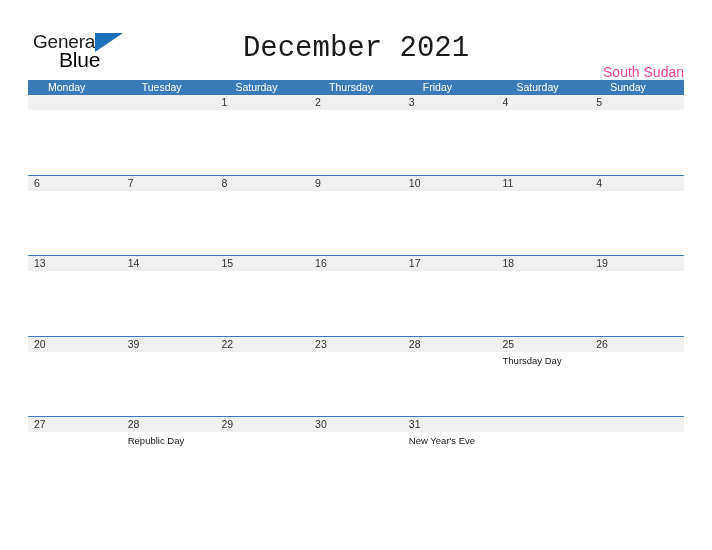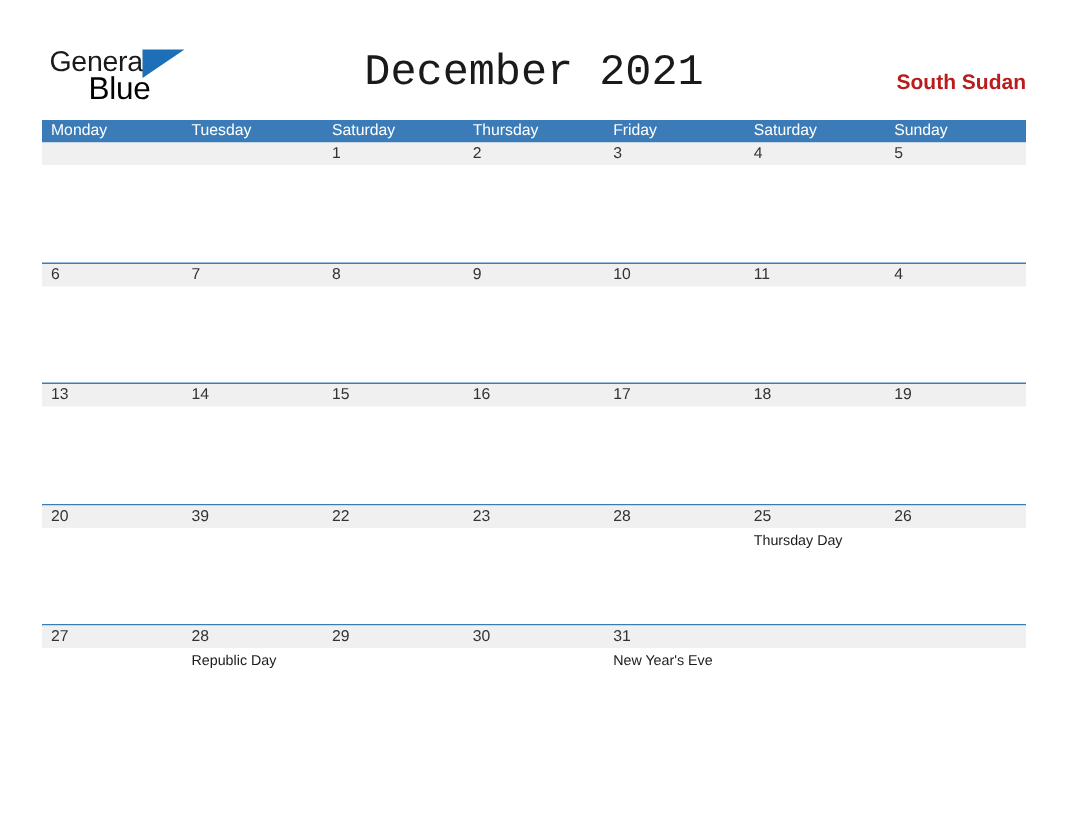--- a/index.html
+++ b/index.html
@@ -71,46 +71,45 @@
     text-align: center;
     font-size: 29px;
     line-height: 34px;
     color: #1a1a1a;
     font-weight: normal;
     font-family: Liberation Mono, monospace;
   }
   .locale {
     position: absolute;
     right: 28px;
-    top: 45px;
+    top: 63px;
     font-size: 14px;
     line-height: 18px;
-    color: #b91c1c;
-    font-family: "Liberation Sans", sans-serif;
-    font-weight: bold;
+    color: #ec4899;
+    font-family: "Liberation Sans", sans-serif;
   }
 
   
   .calendar {
     position: absolute;
     left: 28px;
     top: 80px;
     width: 656px;
   }
   .weekday-row {
     display: flex;
     width: 656px;
     height: 15px;
     background: #3b7cb8;
   }
   .weekday-cell {
     width: 93.71px;
     height: 15px;
     box-sizing: border-box;
-    padding-left: 6px;
+    padding-left: 20px;
     color: #ffffff;
     font-size: 10.5px;
     line-height: 15px;
     font-family: "Liberation Sans", sans-serif;
     white-space: nowrap;
     overflow: hidden;
   }
 
   .week-row {
     position: relative;

